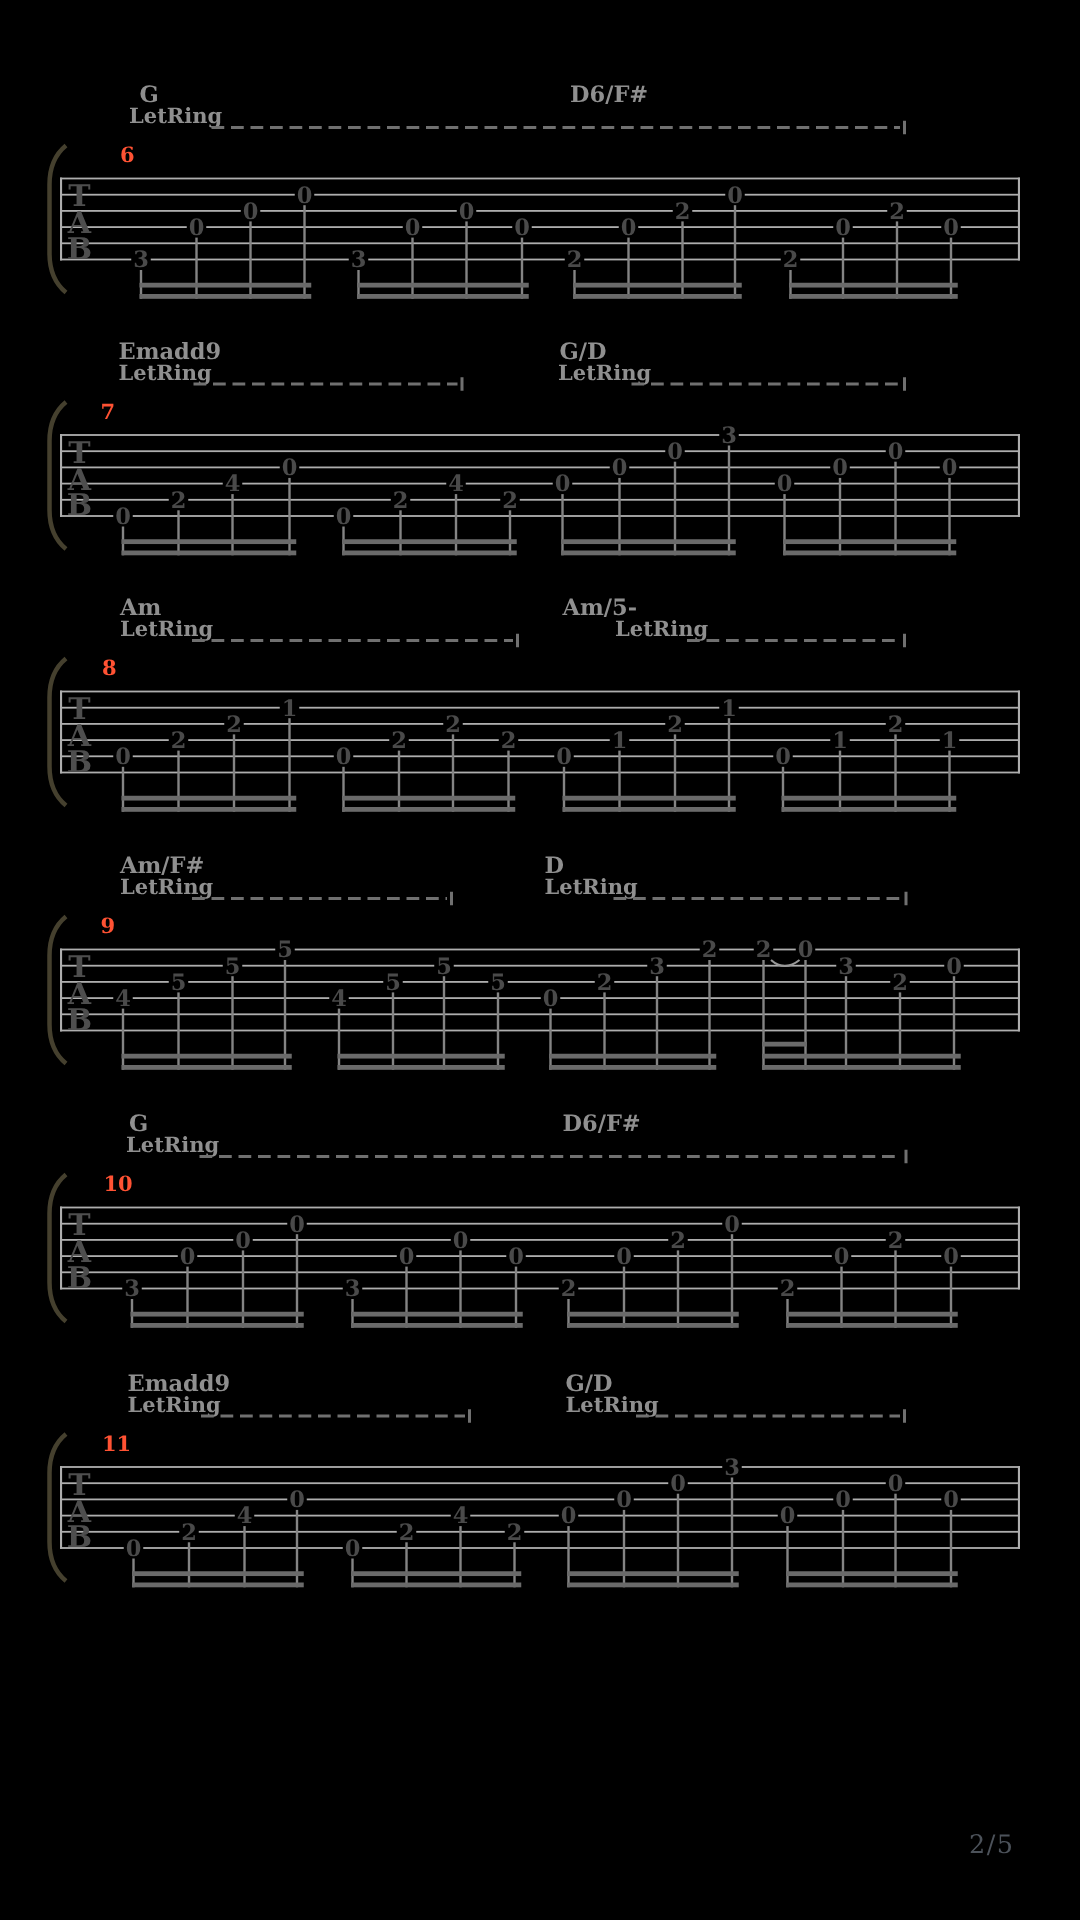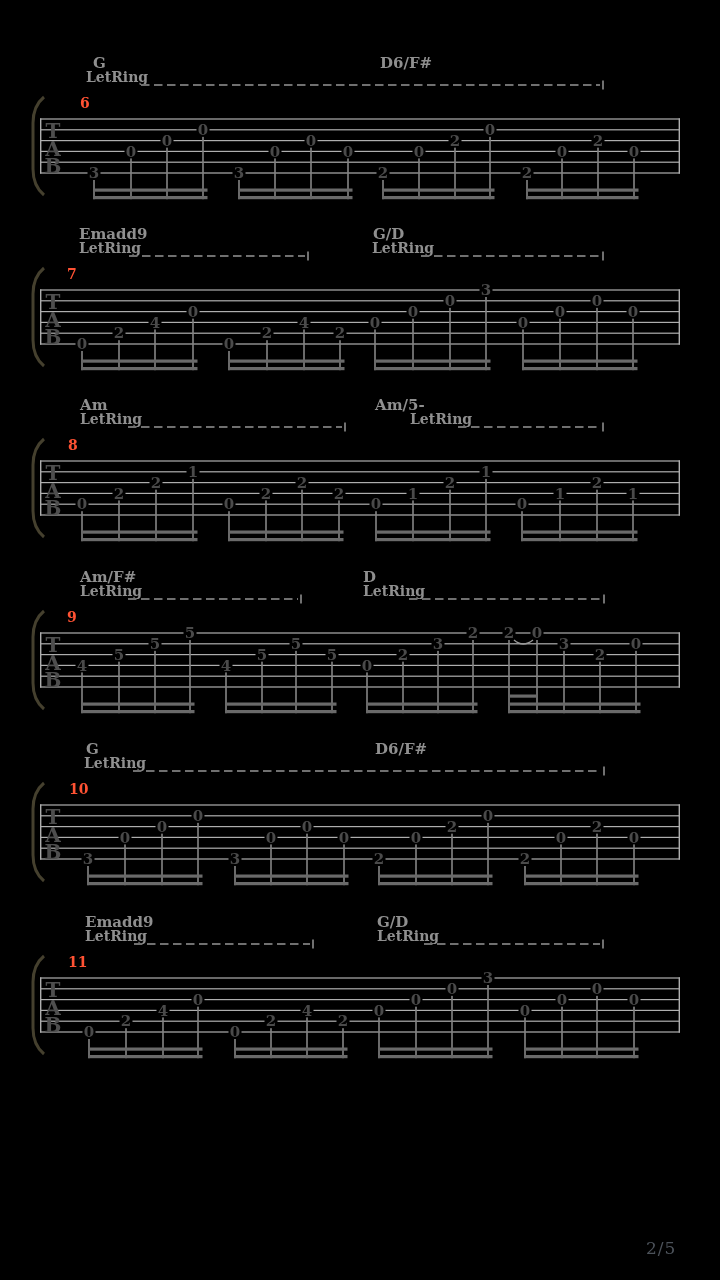--- a/index.html
+++ b/index.html
@@ -1,20 +1,20 @@
 <!DOCTYPE html>
 <html><head>
 <meta charset="utf-8">
 <style>
   html,body{margin:0;padding:0;background:#000;}
   .screen{position:relative;width:720px;height:1280px;background:#000;overflow:hidden;
           font-family:"DejaVu Serif","Liberation Serif",serif;}
   .page-indicator{position:absolute;left:646px;top:1220px;width:60px;
           font-size:17px;color:#4c525a;letter-spacing:1px;
-          font-family:"DejaVu Serif","Liberation Serif",serif;margin-top:18px;}
+          font-family:"DejaVu Serif","Liberation Serif",serif;}
   svg text{font-family:"DejaVu Serif","Liberation Serif",serif;}
 </style>
 </head>
 <body>
 
 <div class="screen">
   <svg id="score" width="720" height="1280" viewBox="0 0 720 1280">
       <rect x="0" y="0" width="720" height="1280" fill="#000000"></rect>
       <g>
         <path d="M 44 97 Q 33 106 33 123 L 33 169 Q 33 186 44 195" stroke="#45402e" stroke-width="3" fill="none"></path>

